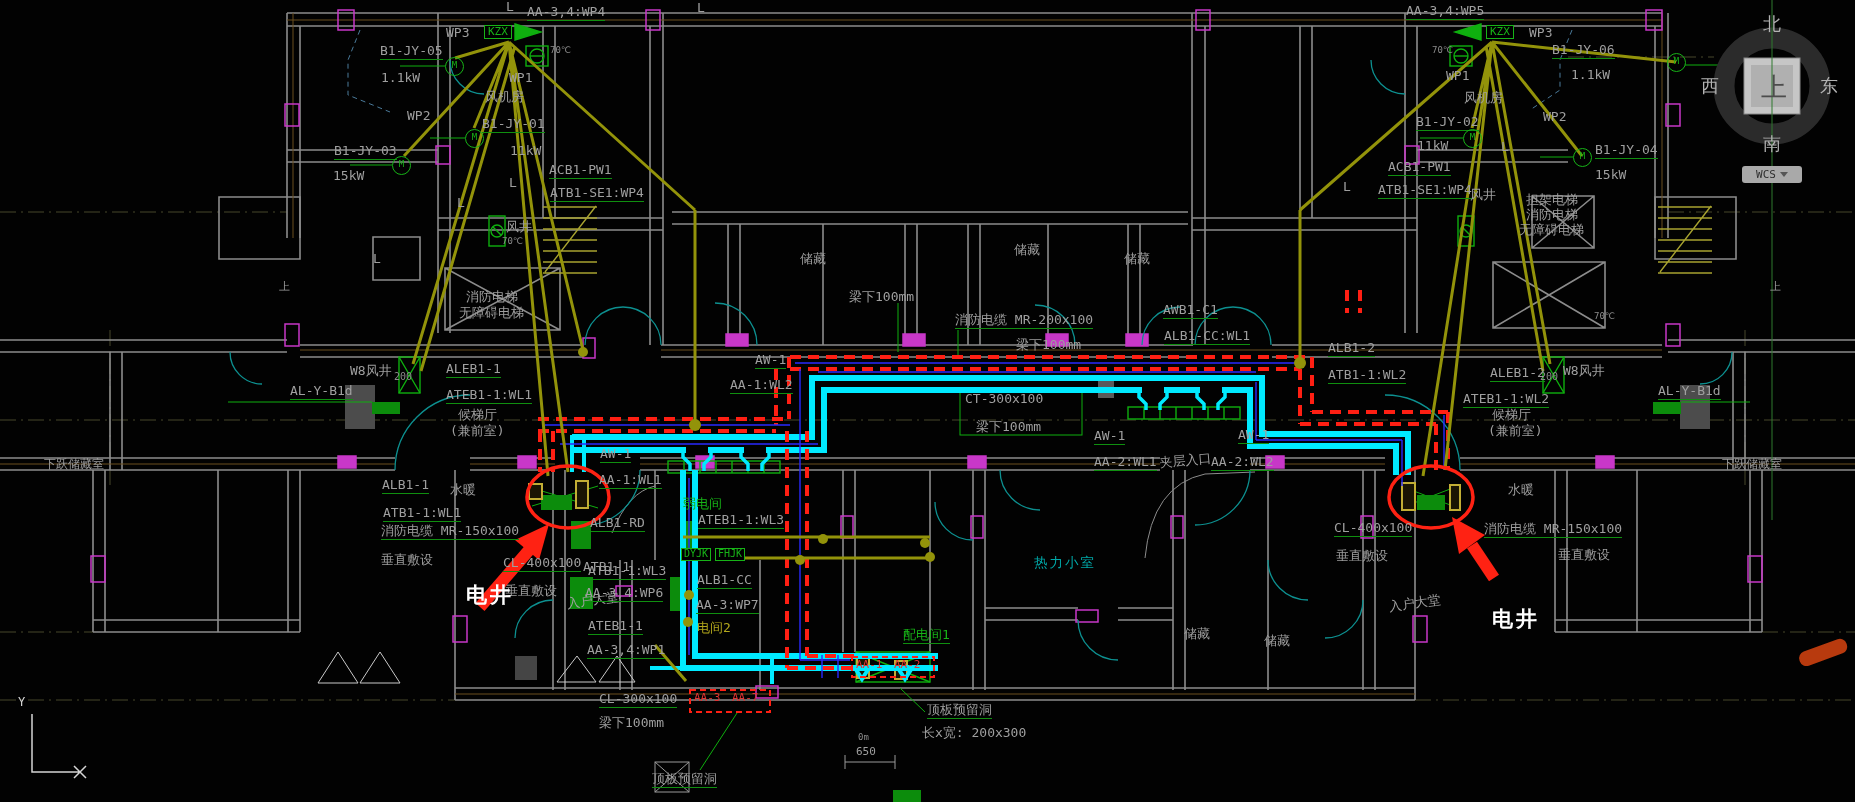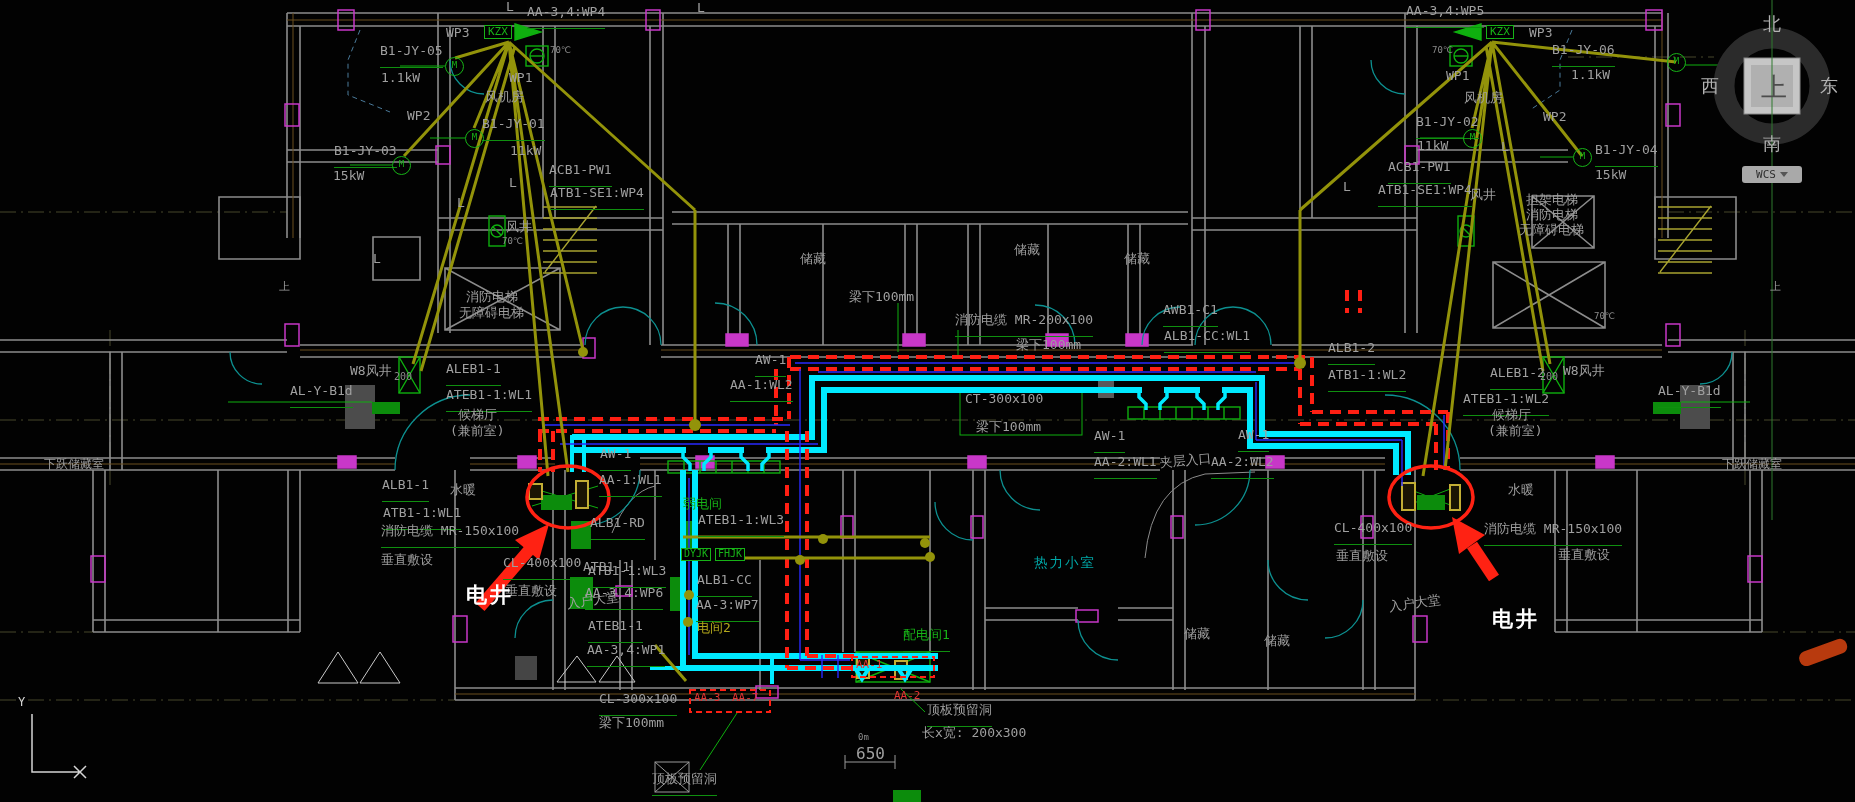--- a/index.html
+++ b/index.html
@@ -13,21 +13,21 @@
   .c-grn{color:#17b317;font-size:13px;}
   .c-cy{color:#00a9a9;font-size:13.5px;letter-spacing:2px;}
   .c-red{color:#ffffff;font-size:21px;font-weight:bold;letter-spacing:3px;}
   .c-rs{color:#e23333;font-size:11px;}
   .c-ol{color:#b3a81c;font-size:13px;}
   .c-wht{color:#d5d5d5;font-size:12px;}
   .c-m{color:#17b317;font-size:9px;width:17px;height:17px;line-height:15px;text-align:center;
        border:1.3px solid #17b317;border-radius:50%;}
   .c-grnbox{color:#17b317;font-size:11px;border:1px solid #17b317;padding:0 3px;background:#000;}
   .c-grnbox2{color:#17b317;font-size:10px;border:1px solid #17b317;padding:0 2px;background:#000;}
-  .ld{border-bottom:1px solid #0f8f0f;padding-bottom:9px;}
+  .ld{border-bottom:1px solid #0f8f0f;padding-bottom:1px;}
   .vc-dir{position:absolute;color:#b2b2b2;font-size:18px;}
   .wcs{position:absolute;left:1742px;top:166px;width:60px;height:17px;background:#a9a9a9;border-radius:3px;
        color:#2e2e2e;font-size:11px;display:flex;align-items:center;justify-content:center;gap:4px;}
   .wcs .tri{width:0;height:0;border-left:4px solid transparent;border-right:4px solid transparent;
             border-top:5px solid #555;}
 </style>
 </head>
 <body>
 
 <div class="stage">
@@ -335,27 +335,27 @@
       <span class="lbl c-g ld" style="left: 1094px; top: 429px;">AW-1</span>
       <span class="lbl c-g ld" style="left: 1094px; top: 455px;">AA-2:WL1</span>
       <span class="lbl c-g" style="left: 1159px; top: 456px; transform: rotate(-5deg);">夹层入口</span>
       <span class="lbl c-g ld" style="left: 1238px; top: 428px;">AW-1</span>
       <span class="lbl c-g ld" style="left: 1211px; top: 455px;">AA-2:WL2</span>
       <span class="lbl c-g ld" style="left: 1328px; top: 341px;">ALB1-2</span>
       <span class="lbl c-g ld" style="left: 1328px; top: 368px;">ATB1-1:WL2</span>
       <span class="lbl c-cy" style="left: 1034px; top: 555px;">热力小室</span>
       <span class="lbl c-grn ld" style="left: 903px; top: 628px;">配电间1</span>
       <span class="lbl c-rs" style="left: 856px; top: 659px;">AA-1</span>
-      <span class="lbl c-rs" style="left: 894px; top: 690px;">AA-2</span>
+      <span class="lbl c-rs" style="left: 894px; top: 659px;">AA-2</span>
       <span class="lbl c-rs" style="left: 694px; top: 692px;">AA-3</span>
       <span class="lbl c-rs" style="left: 732px; top: 692px;">AA-7</span>
       <span class="lbl c-g ld" style="left: 599px; top: 692px;">CL-300x100</span>
       <span class="lbl c-g" style="left: 599px; top: 716px;">梁下100mm</span>
       <span class="lbl c-tiny" style="left: 858px; top: 733px;">0m</span>
-      <span class="lbl c-g" style="left: 856px; top: 746px; font-size: 16px;">650</span>
+      <span class="lbl c-g" style="left: 856px; top: 746px; font-size: 11px;">650</span>
       <span class="lbl c-g ld" style="left: 927px; top: 703px;">顶板预留洞</span>
       <span class="lbl c-g" style="left: 922px; top: 726px;">长x宽: 200x300</span>
       <span class="lbl c-g ld" style="left: 652px; top: 772px;">顶板预留洞</span>
       <span class="lbl c-g" style="left: 1184px; top: 627px;">储藏</span>
       <span class="lbl c-g" style="left: 1264px; top: 634px;">储藏</span>
       <span class="lbl c-g" style="left: 1388px; top: 600px; transform: rotate(-8deg);">入户大堂</span>
       <span class="lbl c-red" style="left: 1492px; top: 608px;">电井</span>
       <span class="lbl c-g ld" style="left: 1406px; top: 4px;">AA-3,4:WP5</span>
       <span class="lbl c-grnbox" style="left: 1486px; top: 25px;">KZX</span>
       <span class="lbl c-g" style="left: 1529px; top: 26px;">WP3</span>

